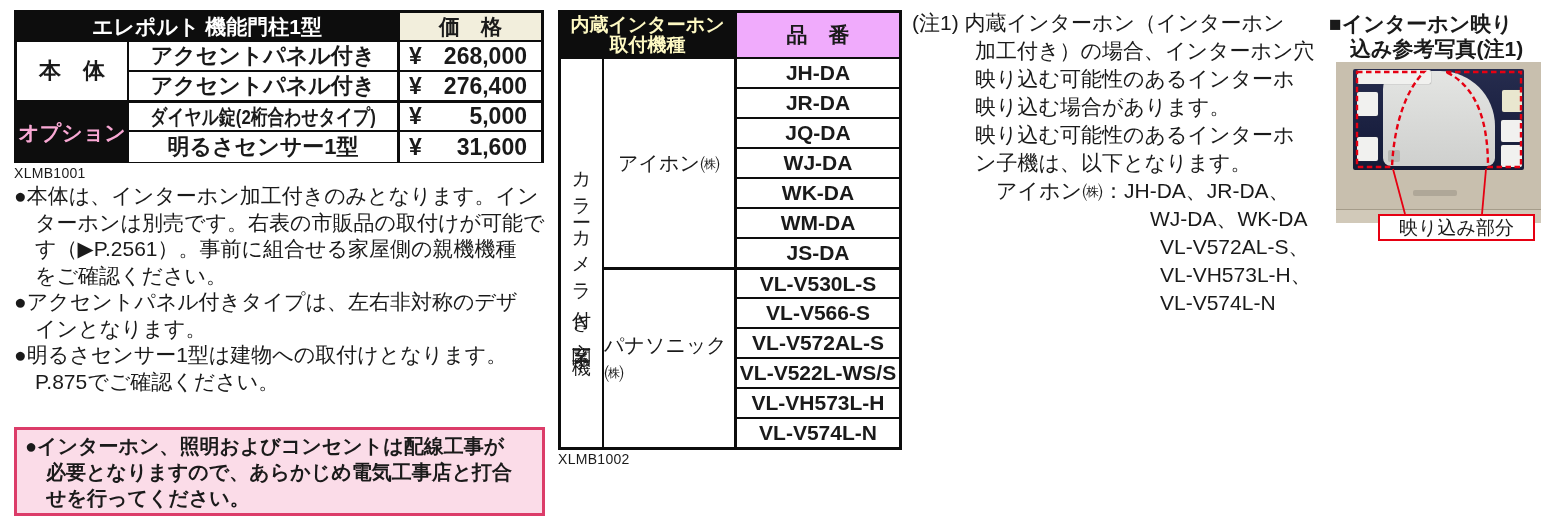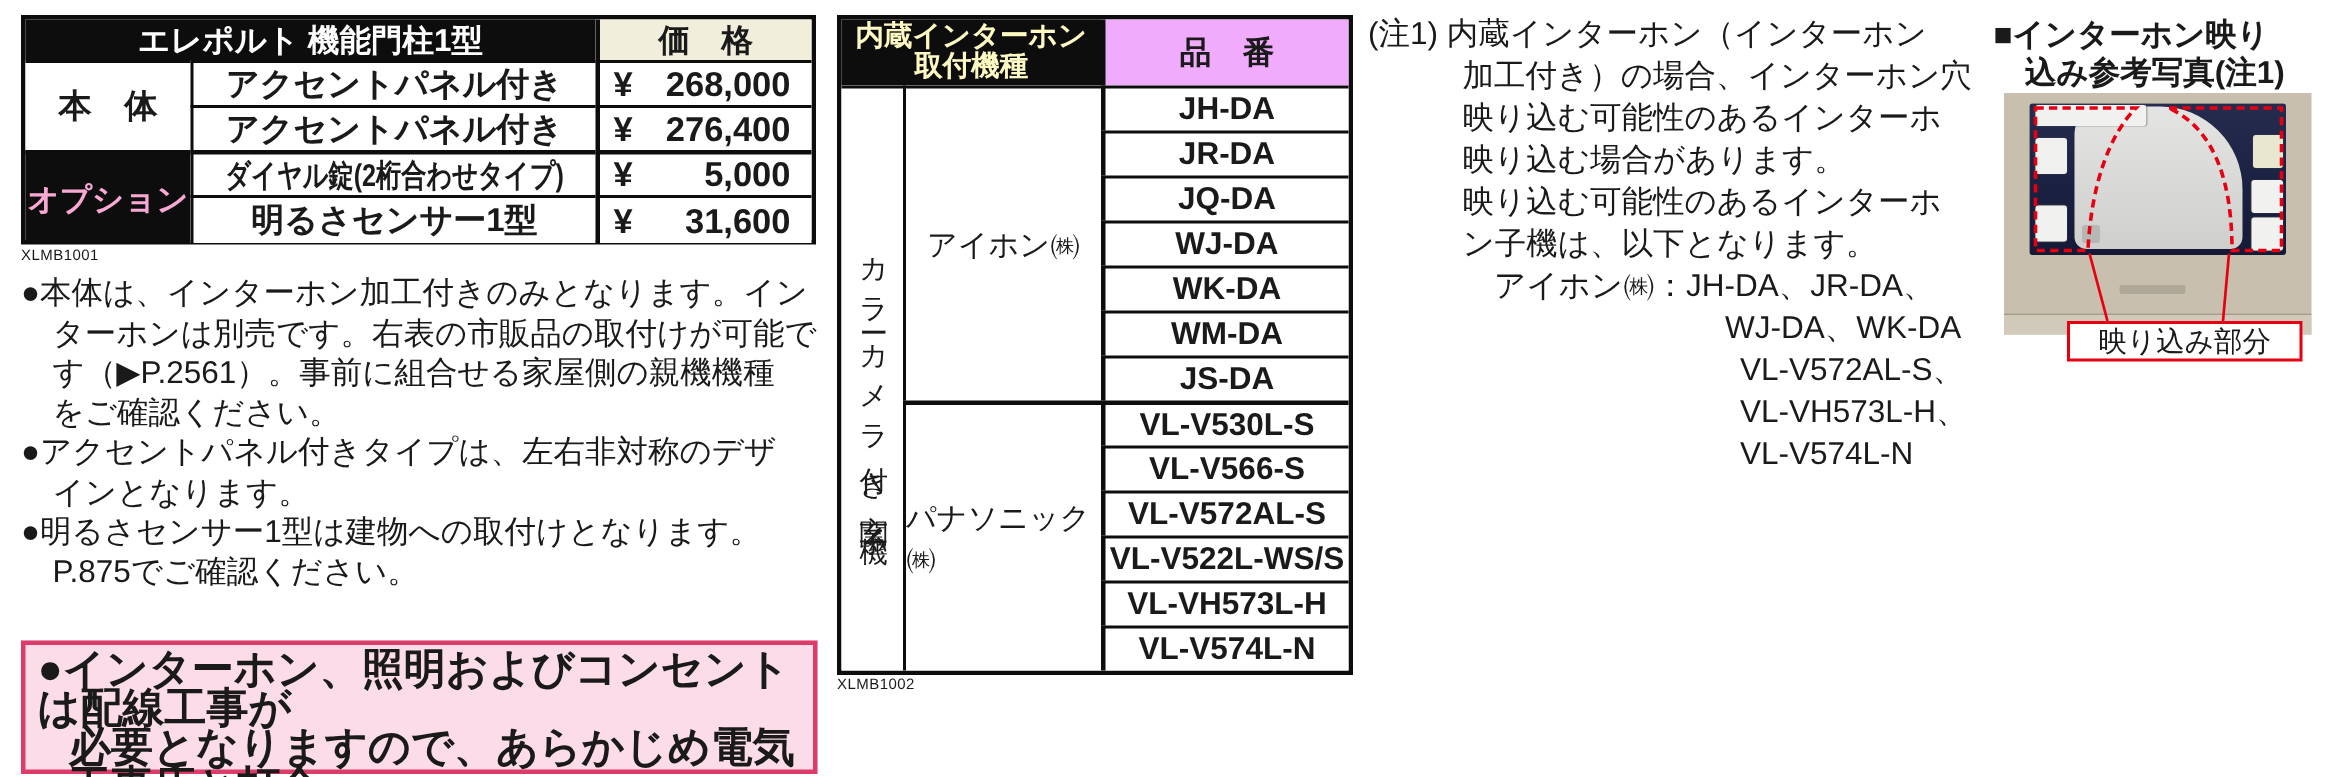--- a/index.html
+++ b/index.html
@@ -14,27 +14,27 @@
   .pt-title{grid-area:1/1/2/3;background:#0d0d0d;color:#fff;font-weight:bold;font-size:21px;}
   .pt-priceh{grid-area:1/3/2/4;background:#f2eedc;border-left:3px solid #0d0d0d;font-weight:bold;font-size:21px;}
   .pt-group1{grid-area:2/1/4/2;border-top:2px solid #0d0d0d;font-weight:bold;font-size:22px;}
   .pt-group2{grid-area:4/1/6/2;border-top:3px solid #0d0d0d;background:#0d0d0d;color:#f9a8d4;font-weight:bold;font-size:21px;}
   .pt-item{grid-column:2;border-left:2px solid #0d0d0d;border-top:2px solid #0d0d0d;font-weight:bold;font-size:22px;}
   .pt-item.thick{border-top:3px solid #0d0d0d;}
   .pt-price{grid-column:3;border-left:3px solid #0d0d0d;border-top:2px solid #0d0d0d;
     font-weight:bold;font-size:23px;justify-content:space-between;padding:0 14px 0 9px;}
   .pt-price.thick{border-top:3px solid #0d0d0d;}
   .condense{display:inline-block;transform:scaleX(0.8);transform-origin:center;white-space:nowrap;font-size:21px;}
-  .code-label{position:absolute;font-size:10px;color:#1a1a1a;letter-spacing:0.3px;}
+  .code-label{position:absolute;font-size:14px;color:#1a1a1a;letter-spacing:0.3px;}
 
   
   .notes{position:absolute;left:14px;top:183px;width:540px;font-size:21px;line-height:26.5px;}
   .note-cont{padding-left:21px;}
   .caution{position:absolute;left:14px;top:427px;width:531px;height:89px;box-sizing:border-box;
-    border:3px solid #dc3c69;background:#fbdce8;font-weight:bold;font-size:28px;line-height:26px;
+    border:3px solid #dc3c69;background:#fbdce8;font-weight:bold;font-size:20px;line-height:26px;
     padding:3px 4px 0 8px;}
   .caution .note-cont{padding-left:21px;}
 
   
   .ic-table{position:absolute;left:558px;top:10px;width:344px;height:440px;
     border:3px solid #0d0d0d;box-sizing:border-box;display:grid;
     grid-template-columns:41px 132px 1fr;grid-template-rows:44px repeat(13,1fr);}
   .ic-header{grid-area:1/1/2/3;background:#0d0d0d;color:#fef9c3;font-weight:bold;font-size:19px;
     line-height:20px;flex-direction:column;}
   .ic-parth{grid-area:1/3/2/4;background:#f0abfc;border-left:3px solid #0d0d0d;font-weight:bold;font-size:21px;}

